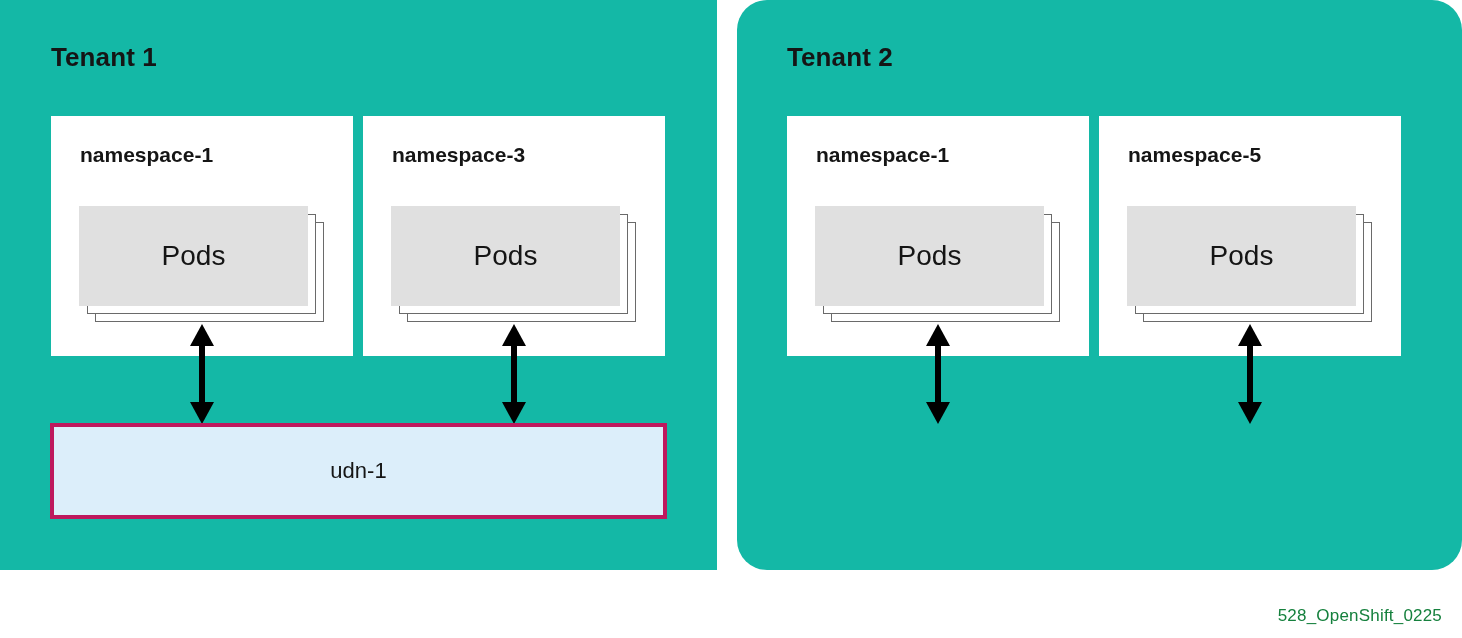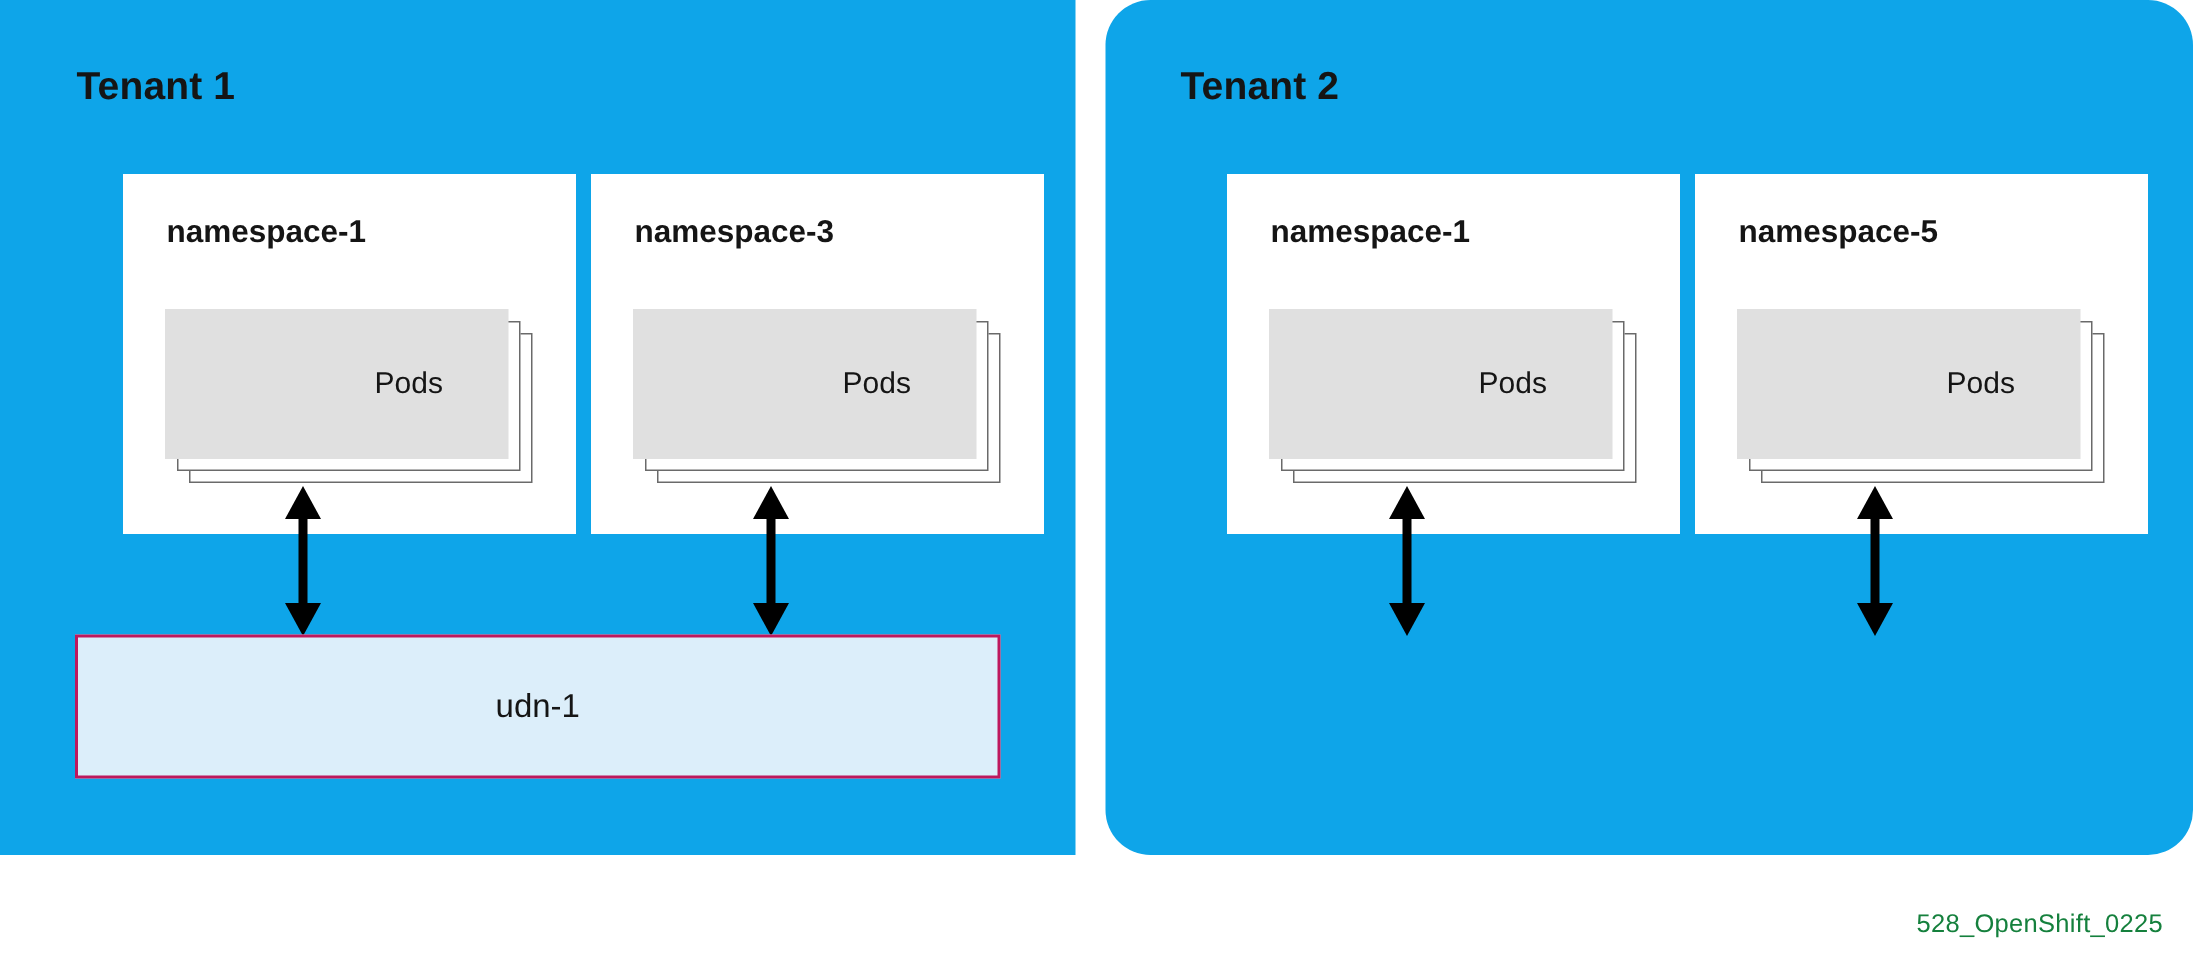--- a/index.html
+++ b/index.html
@@ -18,21 +18,21 @@
     height: 638px;
     background: #ffffff;
     overflow: hidden;
   }
 
   
   .tenant-panel {
     position: absolute;
     top: 0;
     height: 570px;
-    background: #0ea5e9;
+    background: #14b8a6;
   }
   #tenant-panel-1 { left: 0px;   width: 717px; }
   #tenant-panel-2 { left: 737px; width: 725px; border-radius: 30px; }
 
   .tenant-title {
     position: absolute;
     top: 42px;
     font-size: 26px;
     font-weight: bold;
     color: #151515;
@@ -42,21 +42,20 @@
   #tenant-panel-1 .tenant-title { left: 51px; }
   #tenant-panel-2 .tenant-title { left: 50px; }
 
   
   .namespace-card {
     position: absolute;
     top: 116px;
     width: 302px;
     height: 240px;
     background: #ffffff;
-    margin-left: 31px;
   }
   .ns-1 { left: 51px;  }
   .ns-2 { left: 363px; }
   .ns-3 { left: 50px;  }
   .ns-4 { left: 362px; }
 
   .namespace-title {
     position: absolute;
     left: 29px;
     top: 27px;
@@ -90,41 +89,40 @@
     border: none;
   }
   .pods-label {
     position: absolute;
     left: 0; top: 0;
     width: 229px;
     height: 100px;
     display: flex;
     align-items: center;
     justify-content: center;
-    font-size: 20px;
-    color: #151515;
-    padding-left: 48px;
+    font-size: 28px;
+    color: #151515;
   }
 
   
   .connector-arrow {
     position: absolute;
     width: 26px;
     height: 100px;
   }
   .connector-arrow svg { display: block; }
 
   
   .udn-box {
     position: absolute;
     box-sizing: border-box;
     top: 423px;
     height: 96px;
     background: #dceefa;
-    border: 2px solid #be185d;
+    border: 4px solid #be185d;
     display: flex;
     align-items: center;
     justify-content: center;
   }
   #udn-box-1 { left: 50px; width: 617px; }
   #udn-box-2 { left: 50px; width: 617px; }
   .udn-label {
     font-size: 22px;
     color: #151515;
   }

